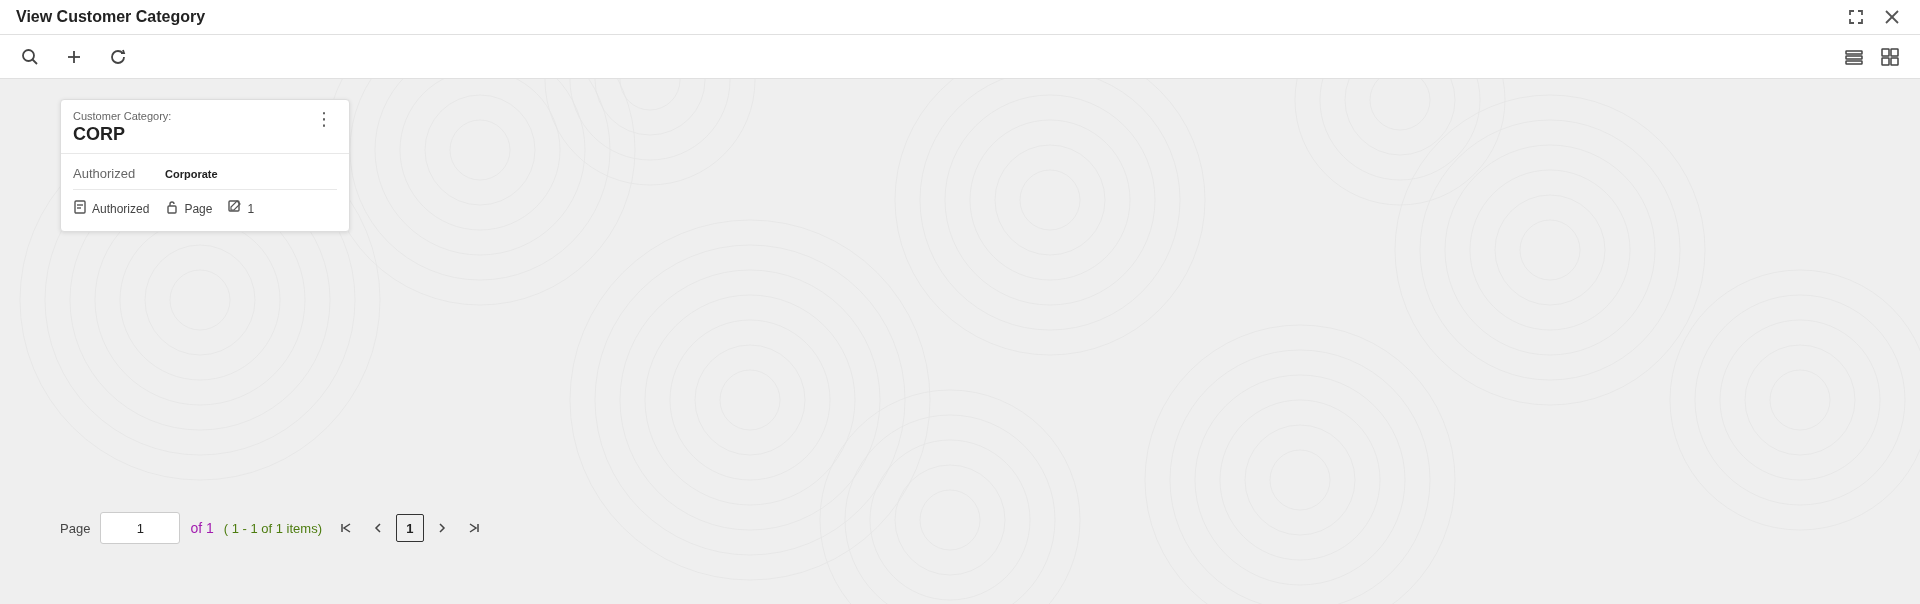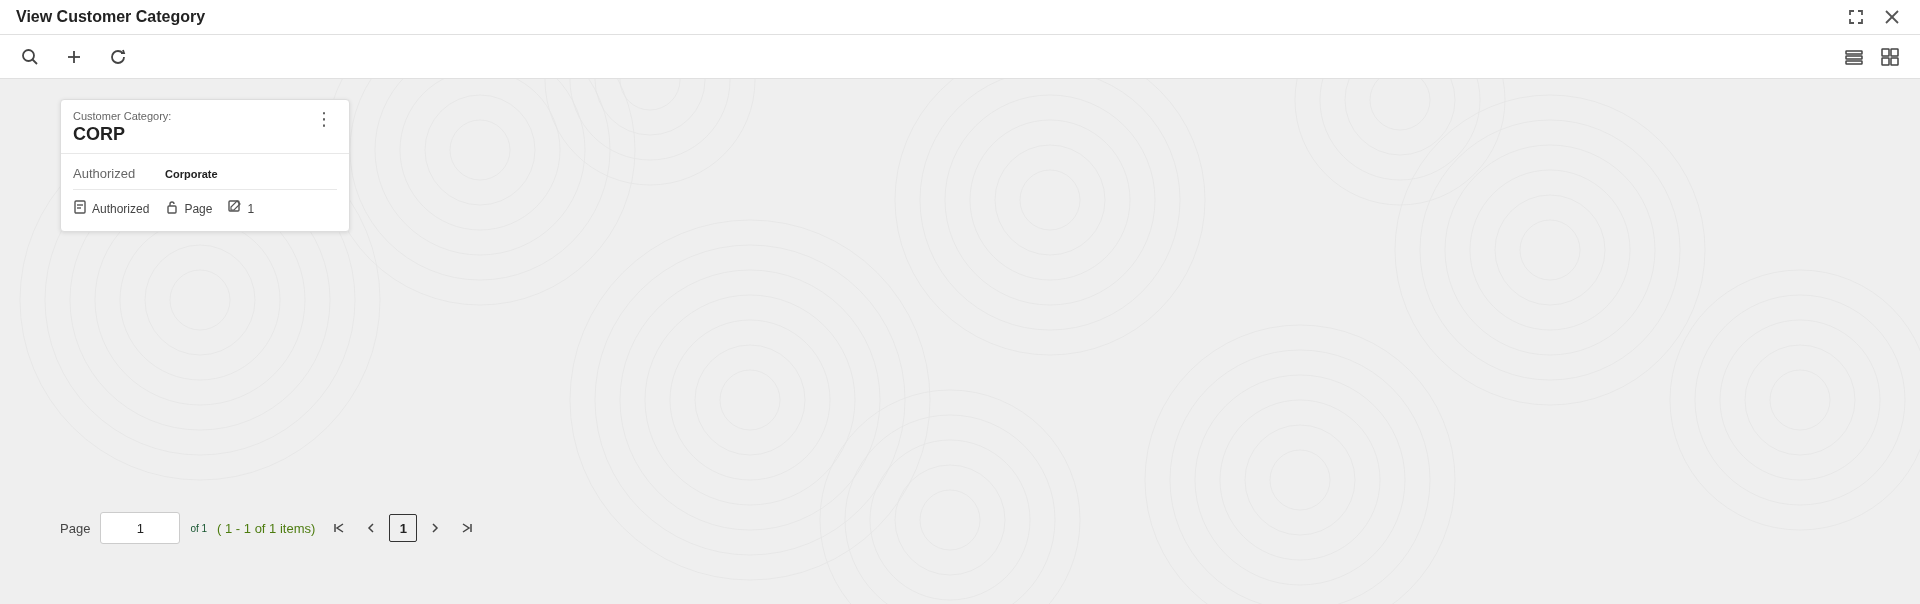--- a/index.html
+++ b/index.html
@@ -253,22 +253,22 @@
       height: 32px;
       border: 1px solid #ccc;
       border-radius: 3px;
       text-align: center;
       font-size: 13px;
       color: #222;
       padding: 0 6px;
     }
 
     .page-of {
-      font-size: 10px;
-      color: #14532d;
+      font-size: 14px;
+      color: #a21caf;
     }
 
     .page-items {
       font-size: 13px;
       color: #4d7c0f;
     }
 
     .page-nav-group {
       display: flex;
       align-items: center;

